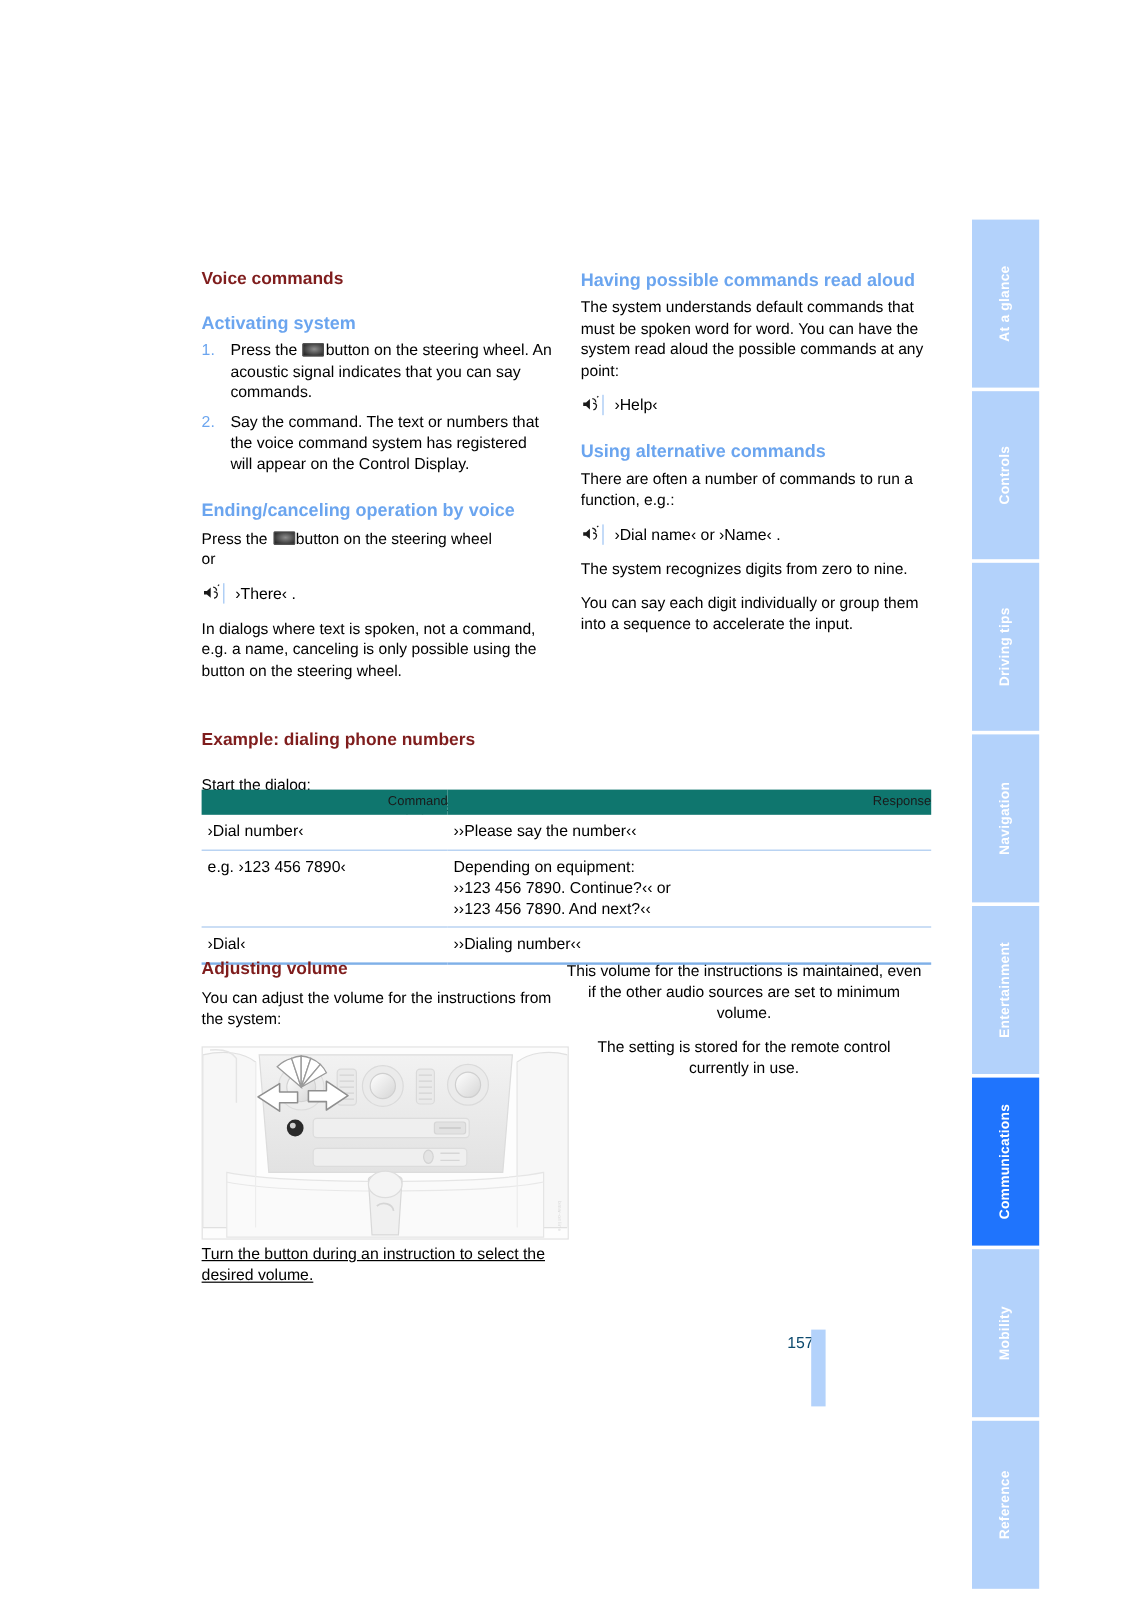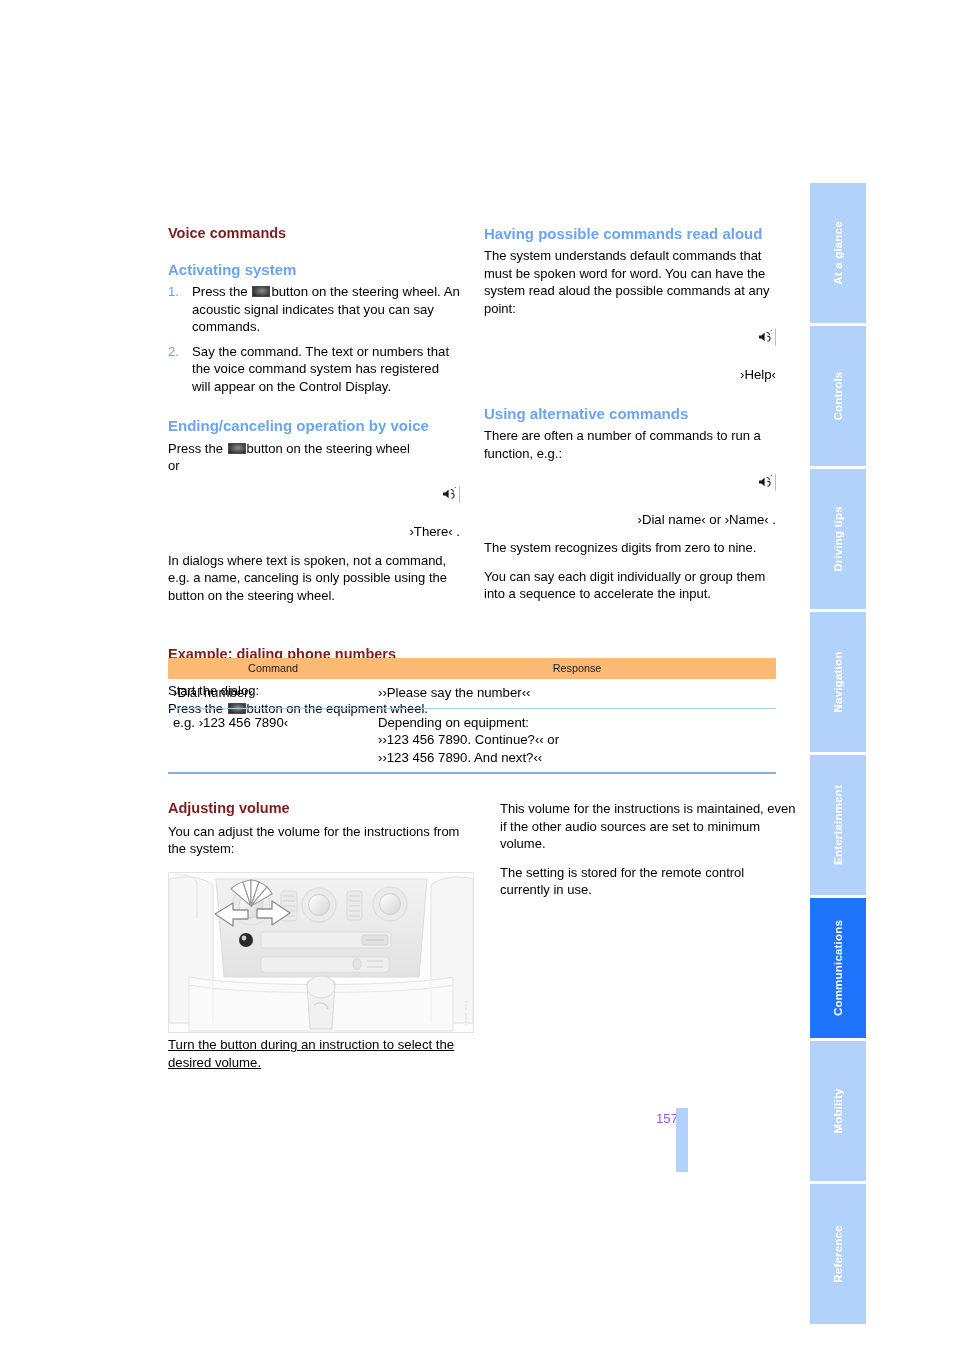--- a/index.html
+++ b/index.html
@@ -124,26 +124,25 @@
     height: 11px;
     vertical-align: -1px;
     margin: 0 1px;
     border-radius: 1px;
     background:
       radial-gradient(ellipse at 55% 45%, #8d8d8d 0%, #5a5a5a 38%, #303030 70%, #1b1b1b 100%);
     box-shadow: inset 0 0 0 1px #4a4a4a;
   }
   .voice-line {
     display: flex;
-    align-items: flex-end;
-    gap: 20px;
+    align-items: center;
+    gap: 9px;
     margin: 0 0 11px 0;
     font-size: 13.2px;
     line-height: 17.6px;
-    flex-direction: column;
   }
   .voice-icon {
     flex: 0 0 auto;
     width: 19px;
     height: 17px;
     position: relative;
     border-right: 1.5px solid #9dc4f3;
     box-sizing: border-box;
   }
   .voice-icon svg { display: block; }
@@ -152,22 +151,22 @@
   
   .dialog-table {
     position: absolute;
     left: 168px;
     top: 658px;
     width: 608px;
     border-collapse: collapse;
     font-size: 13.2px;
   }
   .dialog-table thead th {
-    background: #fdba74;
-    text-align: center;
+    background: #0f766e;
+    text-align: right;
     font-weight: normal;
     font-size: 10.8px;
     padding: 4px 0 5px 5px;
     color: #1a1a1a;
   }
   .dialog-table tbody td {
     padding: 5px 0 6px 5px;
     vertical-align: top;
     border-bottom: 1px solid #a9c9ef;
     line-height: 17.6px;
@@ -202,32 +201,33 @@
 
   
   .block-adjust {
     position: absolute;
     left: 168px;
     top: 800px;
     width: 300px;
   }
   .block-right-lower {
     position: absolute;
-    left: 500px;
+    left: 472px;
     top: 800px;
     width: 296px;
+    text-align: center;
   }
 
   
   .folio {
     position: absolute;
     right: 276px;
     top: 1111px;
     font-size: 13.2px;
-    color: #8b5cf6;
+    color: #0c4a6e;
   }
   .folio-bar {
     position: absolute;
     left: 676px;
     top: 1108px;
     width: 12px;
     height: 64px;
     background: #b3d2fb;
   }
   .watermark {
@@ -359,20 +359,24 @@
       <tr>
         <td class="col-cmd">›Dial number‹</td>
         <td style="white-space:pre-line">››Please say the number‹‹</td>
       </tr>
       <tr>
         <td class="col-cmd">e.g. ›123 456 7890‹</td>
         <td style="white-space:pre-line">Depending on equipment:
 ››123 456 7890. Continue?‹‹ or
 ››123 456 7890. And next?‹‹</td>
       </tr>
+      <tr>
+        <td class="col-cmd">›Dial‹</td>
+        <td style="white-space:pre-line">››Dialing number‹‹</td>
+      </tr>
     </tbody>
   </table>
 
   <div class="block-adjust">
     <h1 class="sec-title" style="margin-bottom:6px">Adjusting volume</h1>
     <p class="body">You can adjust the volume for the instructions from the system:</p>
   </div>
 
   <div class="block-right-lower">
     <p class="body">This volume for the instructions is maintained, even if the other audio sources are set to minimum volume.</p>

